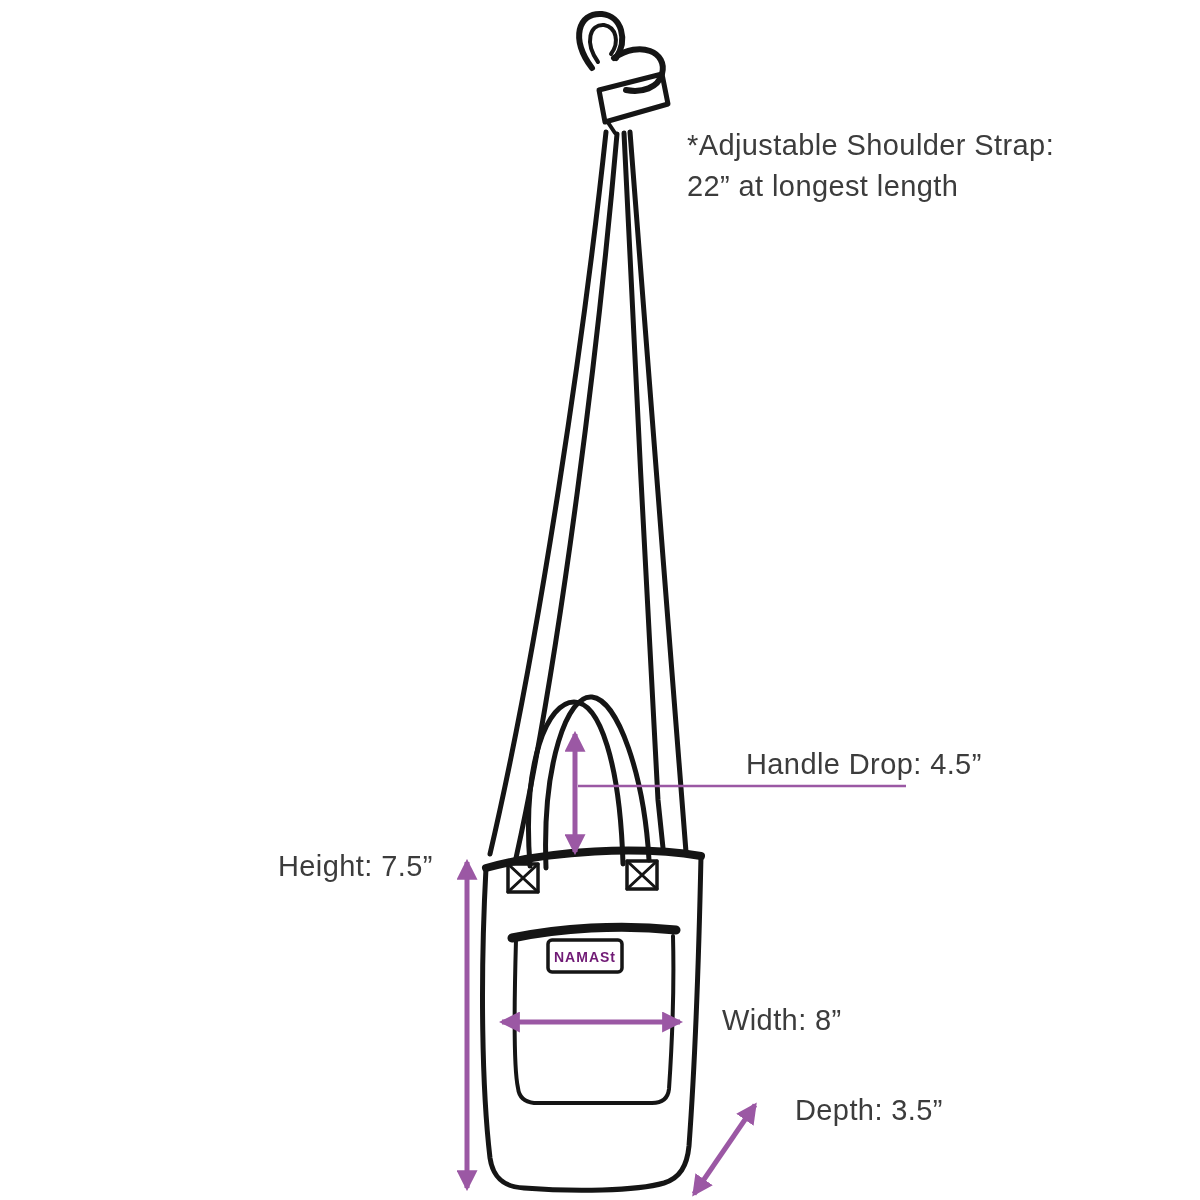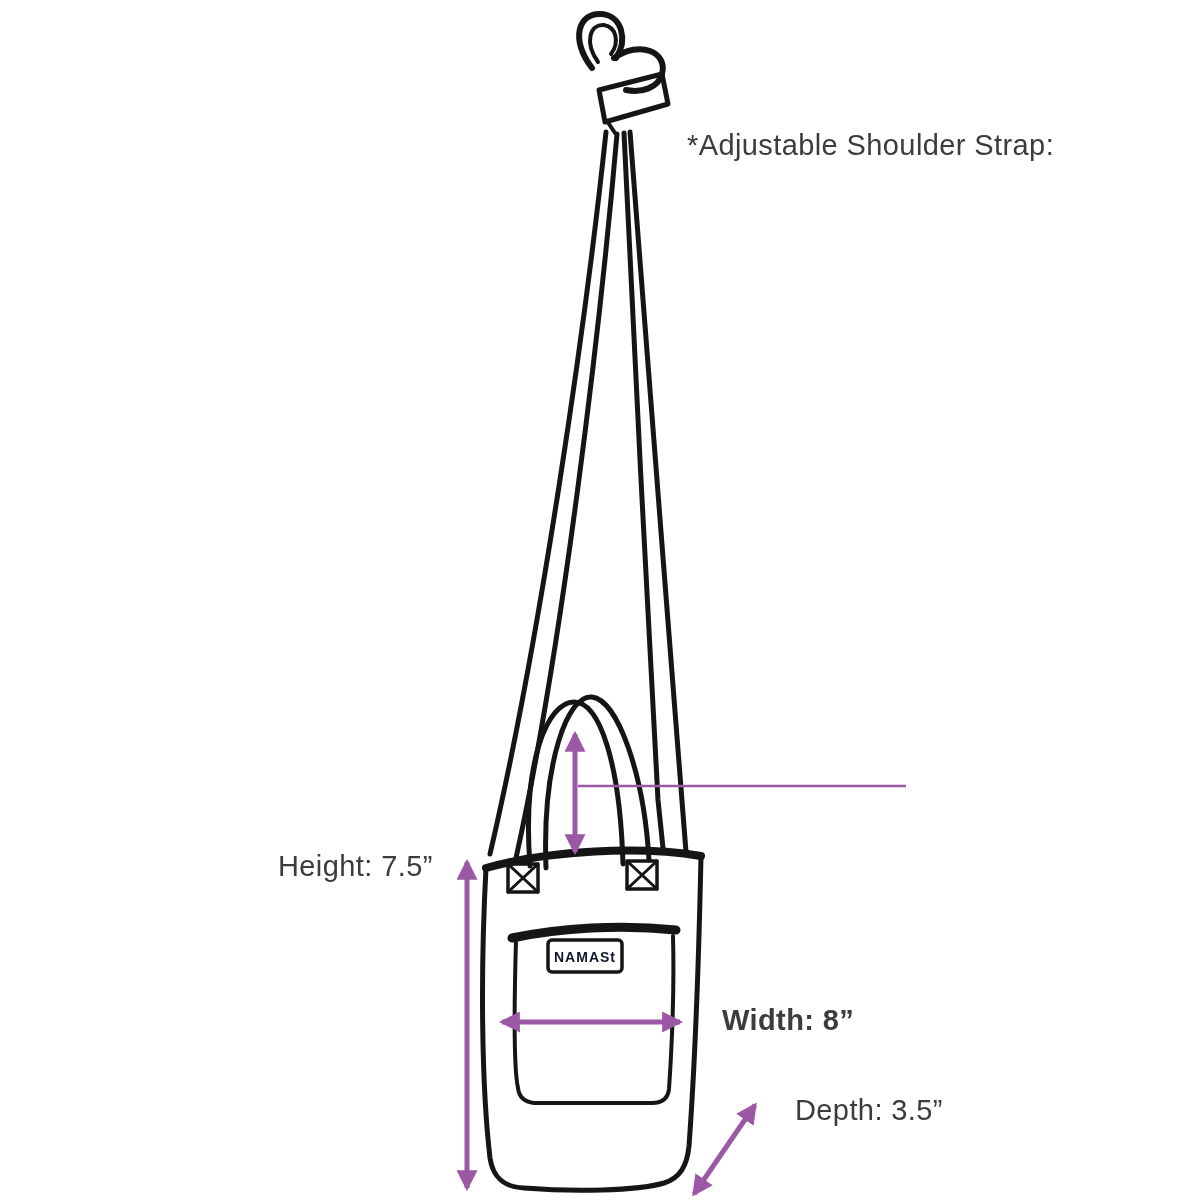--- a/index.html
+++ b/index.html
@@ -18,21 +18,21 @@
     font-weight:300;
     letter-spacing:0.4px;
     white-space:nowrap;
   }
   .label.two-line{line-height:41px;}
   .brand-label{
     position:absolute;
     left:549px;top:944px;width:72px;height:26px;
     display:flex;align-items:center;justify-content:center;
     font-size:14px;font-weight:700;letter-spacing:1px;
-    color:#0f172a;
+    color:#701a75;
   }
   .ink{stroke:#151515;fill:none;stroke-linecap:round;stroke-linejoin:round;}
   .purple{stroke:#9b58a4;fill:none;stroke-linecap:butt;}
 </style>
 </head>
 <body>
 
 <div class="canvas">
 
   <svg class="drawing" width="1200" height="1200" viewBox="0 0 1200 1200">
@@ -95,23 +95,25 @@
       <line class="purple" stroke-width="5" x1="502" y1="1022" x2="680" y2="1022" marker-start="url(#ah)" marker-end="url(#ah)"></line>
     </g>
 
     <g>
       <line class="purple" stroke-width="5" x1="694" y1="1194" x2="755" y2="1105" marker-start="url(#ah)" marker-end="url(#ah)"></line>
     </g>
   </svg>
 
   <div class="label two-line" style="left:687px;top:113px;margin-top:12px;">
     <div>*Adjustable Shoulder Strap:</div>
+    <div>22” at longest length</div>
   </div>
 
+  <div class="label" style="left:746px;top:748px;">Handle Drop: 4.5”</div>
 
   <div class="label" style="left:278px;top:850px;">Height: 7.5”</div>
 
-  <div class="label" style="left:722px;top:1004px;font-weight:bold;">Width: 8”</div>
+  <div class="label" style="left:722px;top:1004px;">Width: 8”</div>
 
   <div class="label" style="left:763px;top:1094px;margin-left:32px;">Depth: 3.5”</div>
 
   <div class="brand-label">NAMASt</div>
 </div>
 
 </body></html>

